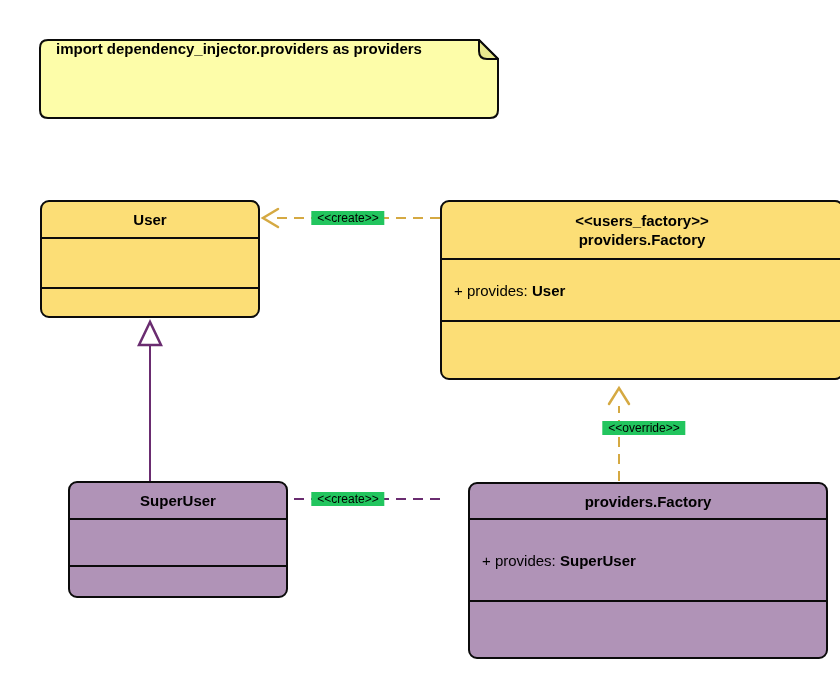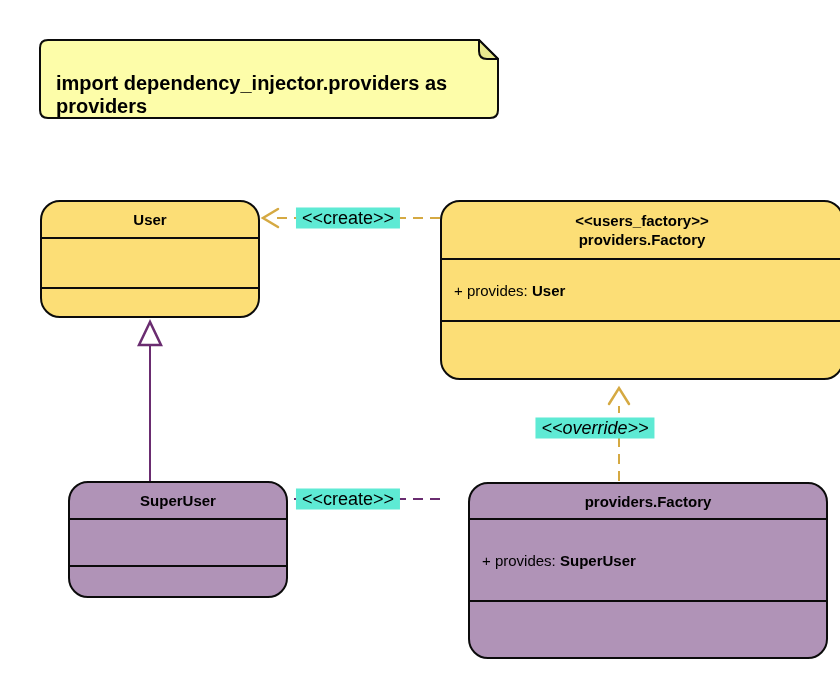--- a/index.html
+++ b/index.html
@@ -21,47 +21,47 @@
     top: 0;
     width: 840px;
     height: 700px;
   }
   
   .note-body { fill: var(--note-yellow); stroke: var(--border-black); stroke-width: 2; }
   .note-fold { fill: var(--note-fold); stroke: var(--border-black); stroke-width: 2; stroke-linejoin: round; }
   .note-text {
     position: absolute;
     left: 40px; top: 40px; width: 458px; height: 78px;
-    display: flex; align-items: flex-end;
+    display: flex; align-items: flex-start;
     padding-left: 16px; box-sizing: border-box;
-    font-size: 20px; font-weight: bold; color: #000;
+    font-size: 15px; font-weight: bold; color: #000;
   }
   
   .edge-gold   { stroke: var(--arrow-gold);   stroke-width: 2; fill: none; }
   .edge-purple { stroke: var(--arrow-purple); stroke-width: 2; fill: none; }
   .dashed      { stroke-dasharray: 10,7; }
   .head-gold   { stroke: var(--arrow-gold);   stroke-width: 2.5; fill: none; stroke-linecap: round; }
   .head-purple { stroke: var(--arrow-purple); stroke-width: 2.5; fill: none; stroke-linecap: round; }
   .tri-purple  { fill: #ffffff; stroke: var(--arrow-purple); stroke-width: 2.5; stroke-linejoin: miter; }
   .edge-label {
     position: absolute;
     transform: translate(-50%, -50%);
-    background: #5eead4;
+    background: #22c55e;
     padding: 0 6px;
-    font-size: 18px;
+    font-size: 12px;
     color: #000;
     white-space: nowrap;
     text-align: center;
   }
   
   .uml-class {
     position: absolute;
     box-sizing: border-box;
     border: 2px solid var(--border-black);
-    border-radius: 20px;
+    border-radius: 9px;
     display: flex;
     flex-direction: column;
     color: #000;
   }
   .uml-class.yellow { background: var(--class-yellow); }
   .uml-class.purple { background: var(--class-purple); margin-left: 28px; }
   .uml-title {
     box-sizing: border-box;
     border-bottom: 2px solid var(--border-black);
     display: flex;
@@ -146,15 +146,15 @@
 
   <div class="uml-class purple" style="left:440px; top:482px; width:360px; height:177px;">
     <div class="uml-title" style="height:36px;">providers.Factory</div>
     <div class="uml-compartment" style="height:82px;">
       <span><span>+ provides: </span><span class="member-type">SuperUser</span></span>
     </div>
   </div>
 
   <div class="edge-label" style="left:348px; top:218px;">&lt;&lt;create&gt;&gt;</div>
   <div class="edge-label" style="left:348px; top:499px;">&lt;&lt;create&gt;&gt;</div>
-  <div class="edge-label" style="left:595px; top:428px;font-style:italic;">&lt;&lt;override&gt;&gt;</div>
+  <div class="edge-label" style="left:644px; top:428px;">&lt;&lt;override&gt;&gt;</div>
 
 </div>
 
 </body></html>

